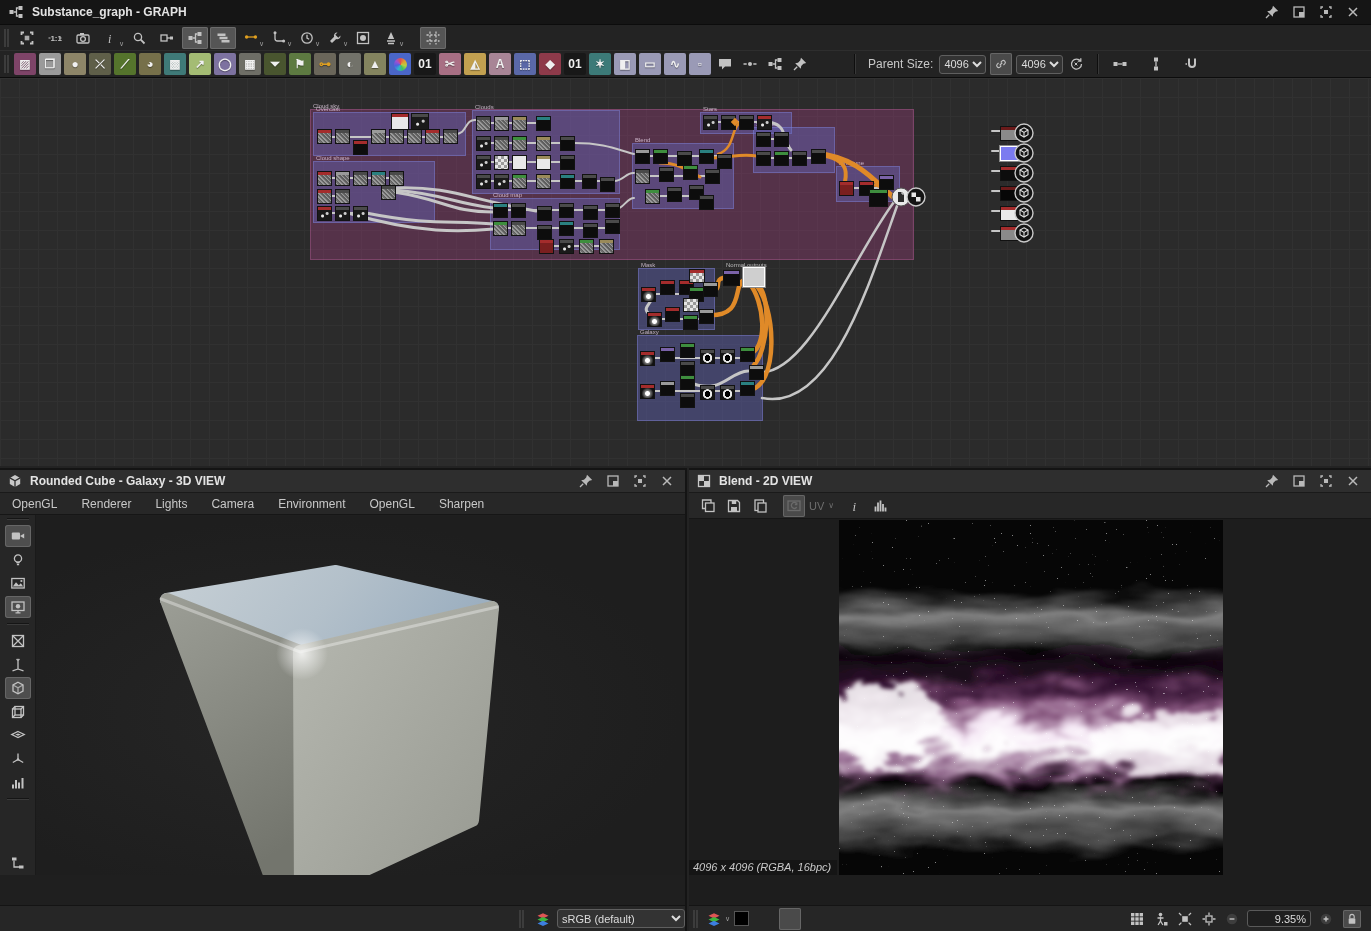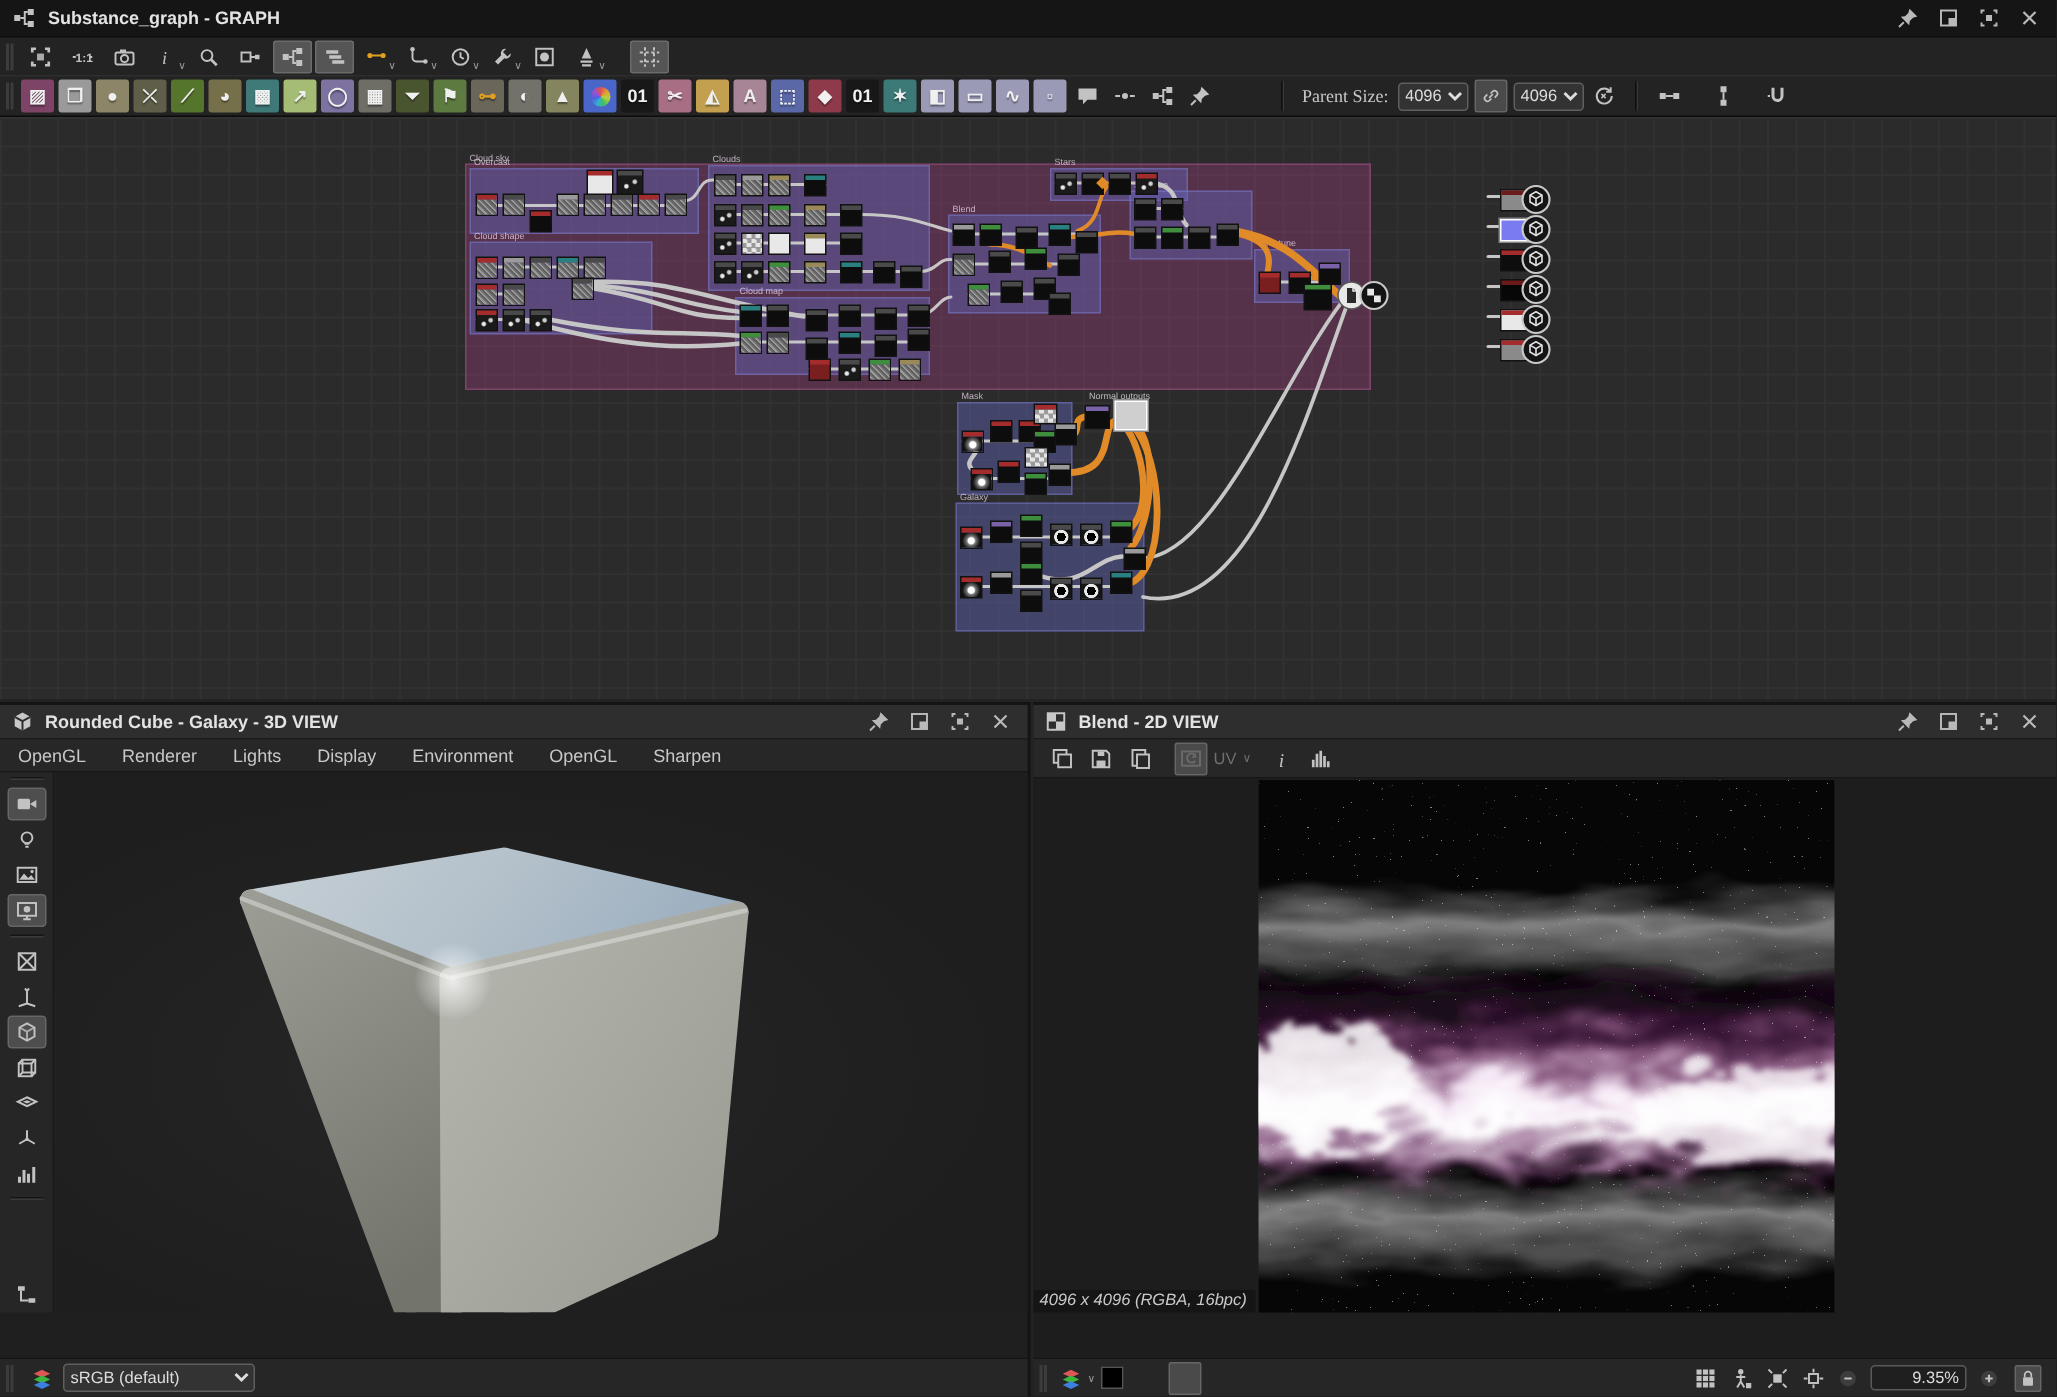--- a/index.html
+++ b/index.html
@@ -27,21 +27,21 @@
     border-radius:2px; margin-right:2px; position:relative; cursor:pointer; }
   .btn1.active { background:#555555; box-shadow:0 0 0 1px #6b6b6b inset; }
   .btn1 .chev { position:absolute; right:0; bottom:1px; font-size:7px; color:#9a9a9a; }
   .btn2 { width:22px; height:22px; margin-right:3px; border-radius:2px; display:flex;
     align-items:center; justify-content:center; font-size:12px; font-weight:bold;
     color:#f0f0f0; cursor:pointer; text-shadow:0 1px 1px rgba(0,0,0,.4); flex:none; }
   .btn2.plain { background:transparent !important; color:#b9b9b9; }
   .rainbow { width:13px; height:13px; border-radius:50%;
     background:conic-gradient(#e05050,#e0a030,#b8d040,#40c060,#30b0d0,#5060e0,#a050d0,#e05050); }
   .vsep { width:2px; height:20px; border-left:1px solid #0e0e0e; border-right:1px solid #383838; margin:0 8px; }
-  .psize-label { font-size:12px; color:#c8c8c8; margin:0 6px 0 4px;font-family:Liberation Serif, serif; }
+  .psize-label { font-size:12px; color:#c8c8c8; margin:0 6px 0 4px; }
   select.sb { background:#333333; color:#dddddd; border:1px solid #5f5f5f; border-radius:3px;
     font-size:11px; height:19px; font-family:"Liberation Sans",sans-serif; }
   .toolbtn { width:22px; height:22px; display:flex; align-items:center; justify-content:center;
     border-radius:2px; margin:0 2px; cursor:pointer; }
   .toolbtn.boxed { background:#4a4a4a; box-shadow:0 0 0 1px #666 inset; }
 
   
   #gcanvas { left:0; top:78px; width:1371px; height:388px; background-color:#2b2b2b;
     background-image:linear-gradient(#313131 1px, transparent 1px),
                      linear-gradient(90deg,#313131 1px, transparent 1px);
@@ -85,21 +85,21 @@
     display:flex; align-items:center; gap:24px; padding-left:12px; }
   .menuitem { font-size:12px; color:#c8c8c8; cursor:pointer; }
 
   #strip3d { position:absolute; left:0; top:45px; width:36px; height:360px; background:#262626;
     border-right:1px solid #1a1a1a; display:flex; flex-direction:column; align-items:center; }
   .sbtn { width:26px; height:24px; display:flex; align-items:center; justify-content:center;
     color:#b9b9b9; border-radius:3px; margin:1px 0; cursor:pointer; }
   .sbtn.active { background:#4e4e4e; box-shadow:0 0 0 1px #666 inset; }
   .hsep { width:22px; height:2px; border-top:1px solid #151515; border-bottom:1px solid #3a3a3a; margin:4px 0; }
   .bottombar { position:absolute; left:0; bottom:0; height:26px; width:100%; background:#262626;
-    border-top:1px solid #141414; display:flex; align-items:center; }
+    border-top:1px solid #141414; display:flex; align-items:center;justify-content:flex-end; }
 
   #toolbar2d { height:26px; background:#272727; border-bottom:1px solid #161616; display:flex; align-items:center; padding-left:6px; }
   .grayed { color:#6a6a6a !important; }
   .uvlab { font-size:11px; color:#6e6e6e; margin:0 2px; }
   .status2d { position:absolute; left:0; bottom:0; background:rgba(20,20,20,.85); color:#c9c9c9;
     font-size:11px; padding:1px 6px 2px 4px;font-style:italic; }
   #zoomfield { width:64px; height:17px; background:#1f1f1f; border:1px solid #5a5a5a; border-radius:3px;
     color:#dddddd; font-size:11px; text-align:right; padding-right:4px; font-family:"Liberation Sans",sans-serif; }
   .swatch { width:15px; height:15px; background:#000; border:1px solid #555; margin:0 4px; }
 </style>
@@ -646,21 +646,21 @@
             </svg></span>
         <span class="wbtn"><svg viewBox="0 0 16 16" width="100%" height="100%" fill="none" stroke="currentColor" stroke-width="1.3">
               <path d="M4 4l8 8M12 4l-8 8" stroke-width="1.5"></path>
             </svg></span>
       </span>
     </div>
     <div id="menubar3d">
         <span class="menuitem">OpenGL</span>
         <span class="menuitem">Renderer</span>
         <span class="menuitem">Lights</span>
-        <span class="menuitem">Display</span>
+        <span class="menuitem">Camera</span>
         <span class="menuitem">Environment</span>
         <span class="menuitem">OpenGL</span>
         <span class="menuitem">Sharpen</span>
       </div>
 
     <div style="position:absolute;left:0;top:46px;width:685px;height:359px;background:
       radial-gradient(ellipse at 45% 55%, #262626 0%, #1e1e1e 70%);overflow:hidden">
       <svg width="685" height="359" viewBox="36 514 685 359">
         <defs>
           <linearGradient id="ftop" x1="0" y1="0" x2="1" y2="0.2">

